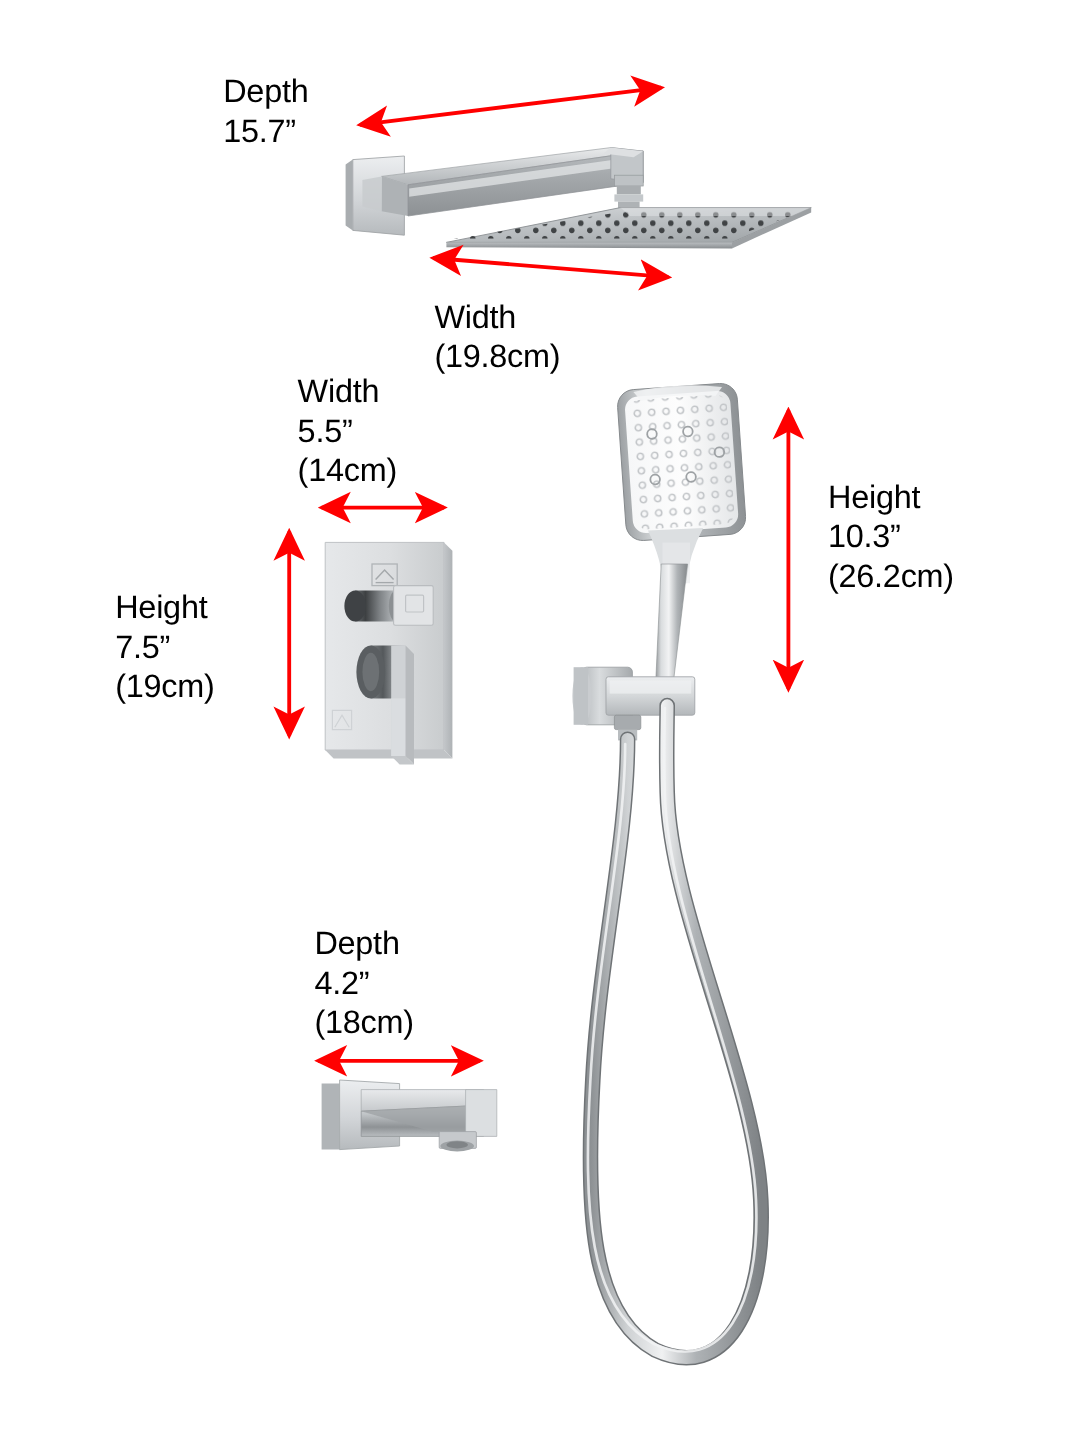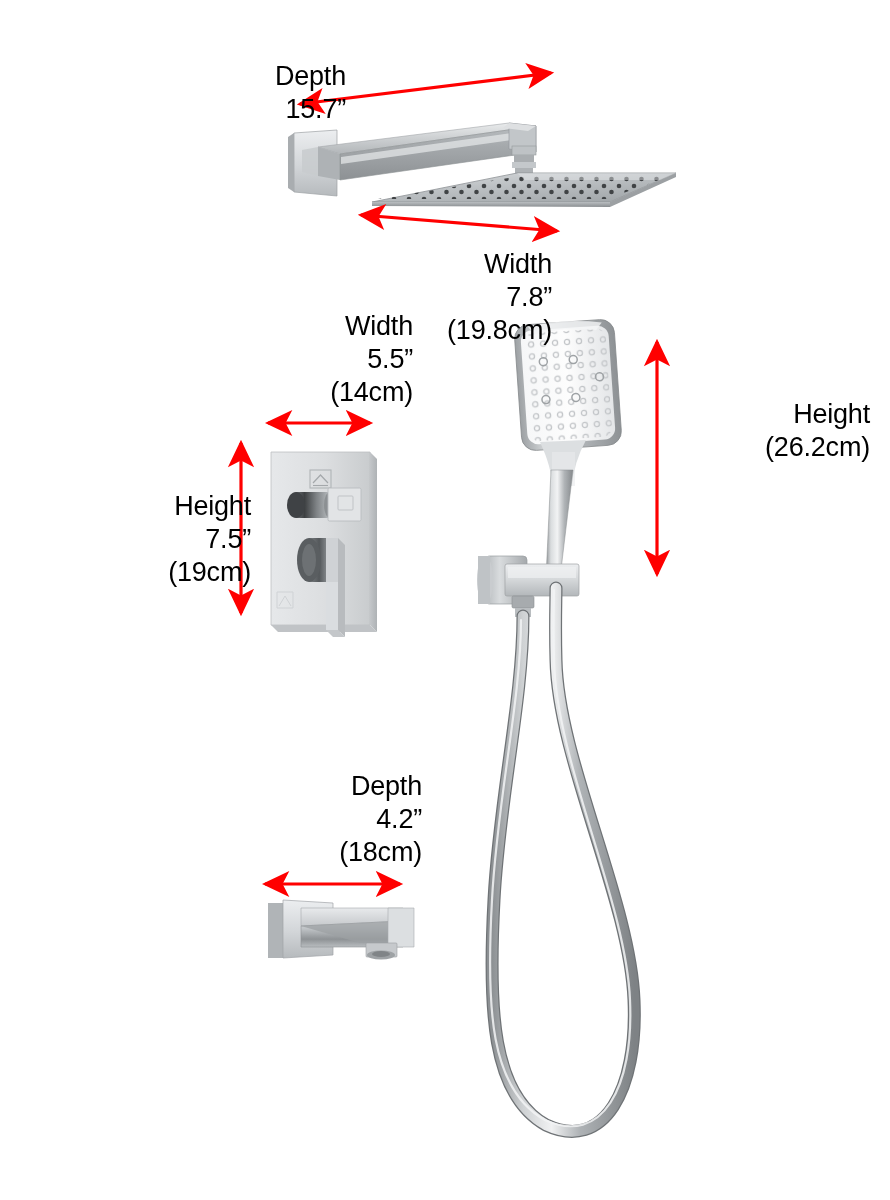--- a/index.html
+++ b/index.html
@@ -15,21 +15,21 @@
     overflow: hidden;
   }
   #stage {
     position: absolute;
     left: 0; top: 0;
     width: 890px;
     height: 1200px;
   }
   .dim-label {
     position: absolute;
-    text-align: right;
+    text-align: left;
     color: #000000;
     font-family: "Liberation Sans", sans-serif;
     font-size: 27px;
     line-height: 33px;
     font-weight: 400;
     white-space: nowrap;
     letter-spacing: -0.2px;
   }
   .dim-label .l1, .dim-label .l2, .dim-label .l3 {
     display: block;
@@ -330,38 +330,38 @@
   </svg>
 
   
   <div class="dim-label" id="label-depth-arm">
     <span class="l1">Depth</span>
     <span class="l2">15.7”</span>
   </div>
 
   <div class="dim-label" id="label-width-rain">
     <span class="l1">Width</span>
-    <span class="l2">7.8”</span>
     <span class="l3">(19.8cm)</span>
   </div>
 
   <div class="dim-label" id="label-width-valve">
     <span class="l1">Width</span>
     <span class="l2">5.5”</span>
     <span class="l3">(14cm)</span>
   </div>
 
   <div class="dim-label" id="label-height-valve">
     <span class="l1">Height</span>
     <span class="l2">7.5”</span>
     <span class="l3">(19cm)</span>
   </div>
 
   <div class="dim-label" id="label-height-hand">
     <span class="l1">Height</span>
+    <span class="l2">10.3”</span>
     <span class="l3">(26.2cm)</span>
   </div>
 
   <div class="dim-label" id="label-depth-spout">
     <span class="l1">Depth</span>
     <span class="l2">4.2”</span>
     <span class="l3">(18cm)</span>
   </div>
 
 </div>

